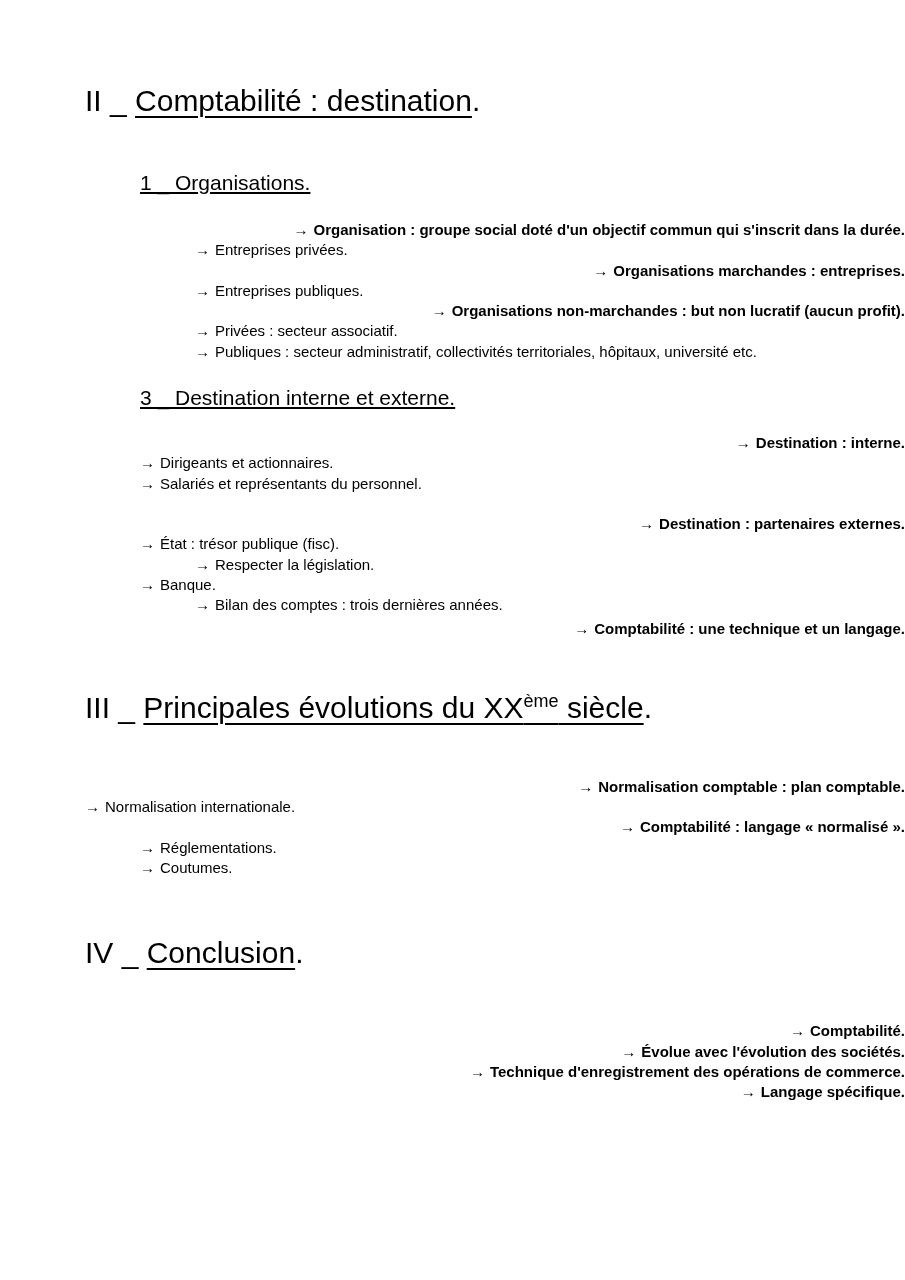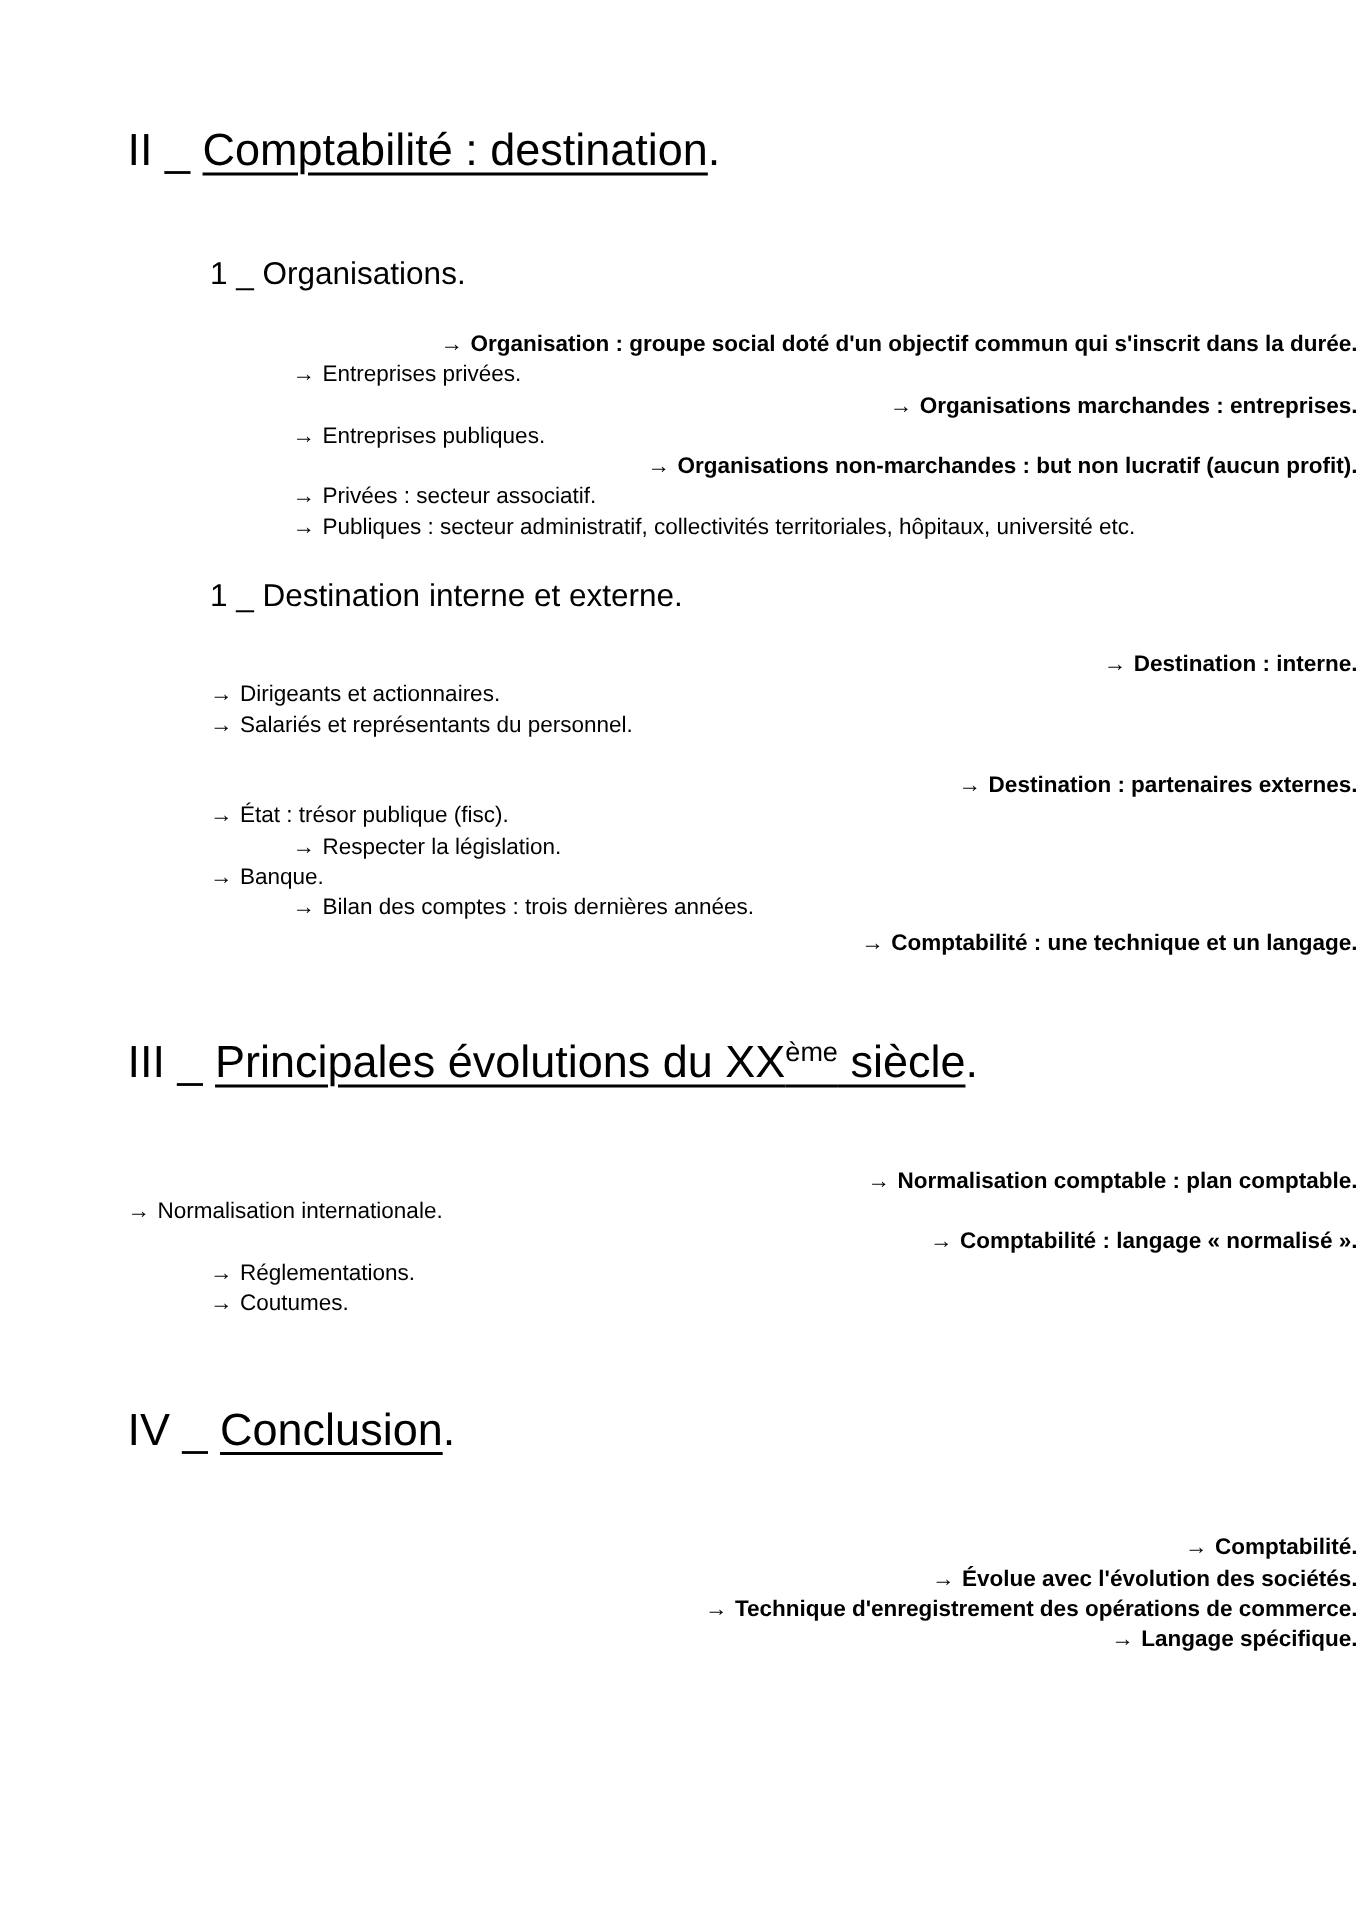--- a/index.html
+++ b/index.html
@@ -23,20 +23,21 @@
     font-weight: 400;
     margin: 0 0 0 85px;
     white-space: pre;
   }
   .h2 {
     font-size: 21px;
     line-height: 27px;
     font-weight: 400;
     margin: 0 0 0 140px;
     white-space: pre;
+    text-decoration: underline;
   }
   .u {
     text-decoration: underline;
     text-decoration-thickness: 2px;
     text-underline-offset: 5px;
   }
   .sup {
     font-size: 0.6em;
     vertical-align: super;
   }
@@ -79,21 +80,21 @@
   <div class="group" id="g-s1">
     <div class="line i0 b"><span class="arrow">→</span><span>Organisation : groupe social doté d'un objectif commun qui s'inscrit dans la durée.</span></div>
     <div class="line i2"><span class="arrow">→</span><span>Entreprises privées.</span></div>
     <div class="line i1 b"><span class="arrow">→</span><span>Organisations marchandes : entreprises.</span></div>
     <div class="line i2"><span class="arrow">→</span><span>Entreprises publiques.</span></div>
     <div class="line i1 b"><span class="arrow">→</span><span>Organisations non-marchandes : but non lucratif (aucun profit).</span></div>
     <div class="line i2"><span class="arrow">→</span><span>Privées : secteur associatif.</span></div>
     <div class="line i2"><span class="arrow">→</span><span>Publiques : secteur administratif, collectivités territoriales, hôpitaux, université etc.</span></div>
   </div>
 
-  <div class="h2" id="h-2">1 _ Destination interne et externe.</div>
+  <div class="h2" id="h-2">3 _ Destination interne et externe.</div>
 
   <div class="group" id="g-s2a">
     <div class="line i0 b"><span class="arrow">→</span><span>Destination : interne.</span></div>
     <div class="line i1"><span class="arrow">→</span><span>Dirigeants et actionnaires.</span></div>
     <div class="line i1"><span class="arrow">→</span><span>Salariés et représentants du personnel.</span></div>
   </div>
 
   <div class="group" id="g-s2b">
     <div class="line i0 b"><span class="arrow">→</span><span>Destination : partenaires externes.</span></div>
     <div class="line i1"><span class="arrow">→</span><span>État : trésor publique (fisc).</span></div>

